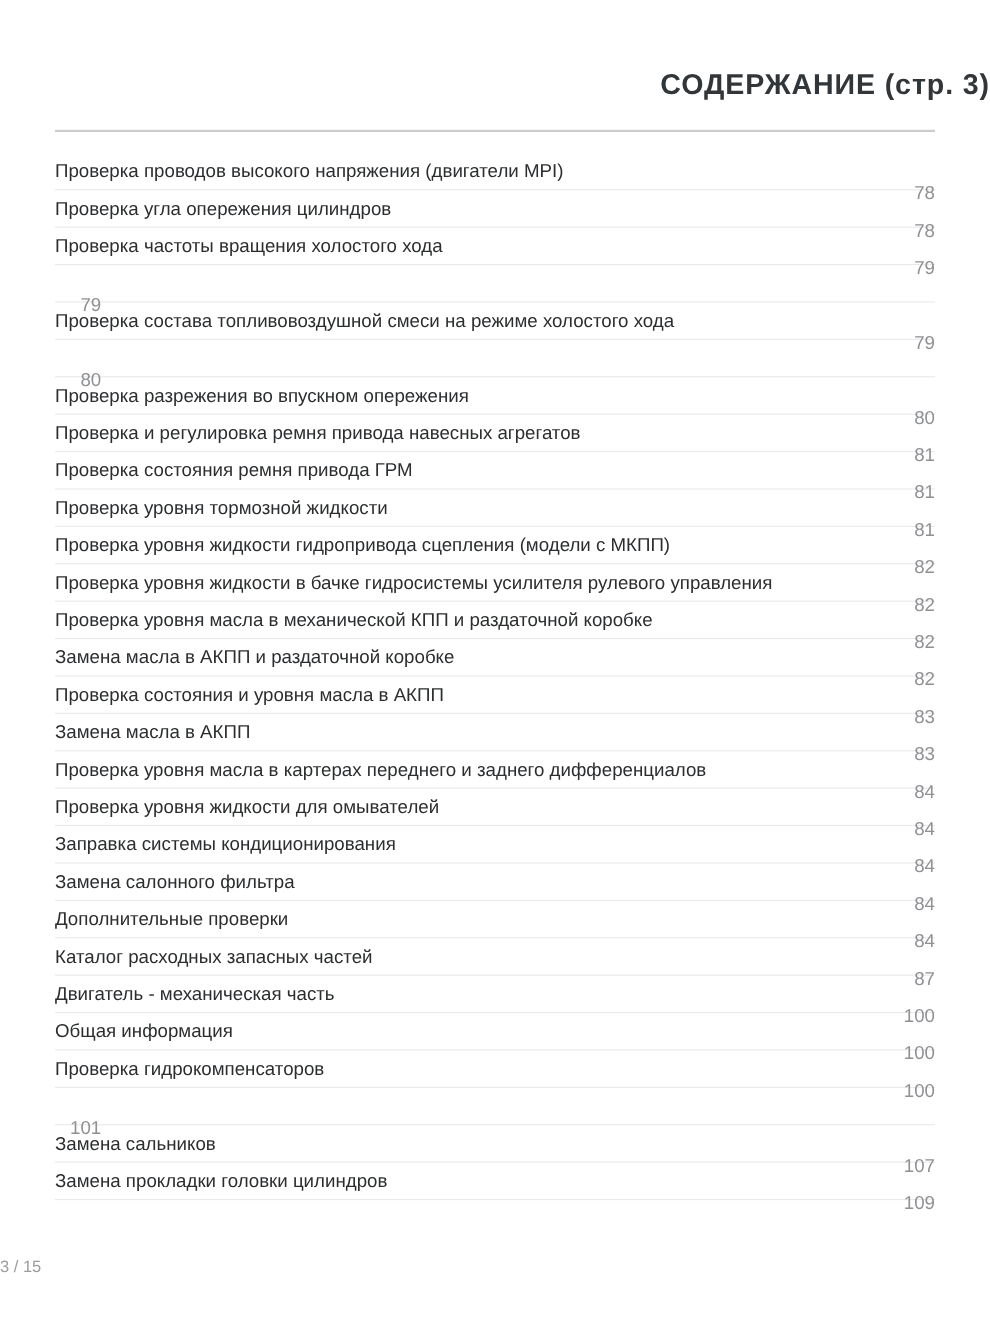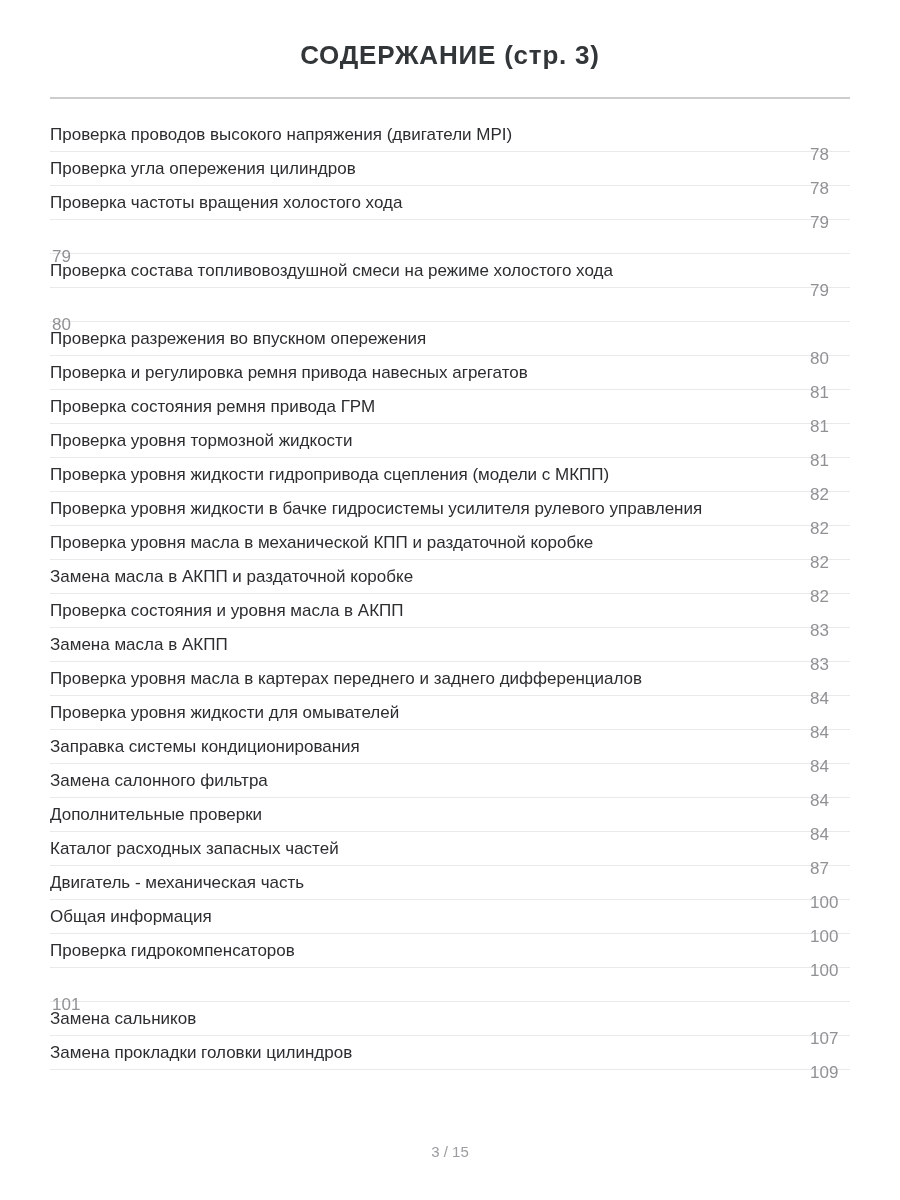--- a/index.html
+++ b/index.html
@@ -11,27 +11,27 @@
   }
   .page {
     position: relative;
     width: 900px;
     height: 1200px;
     background: #ffffff;
     overflow: hidden;
   }
   .doc-title {
     margin: 0;
-    padding-top: 41px;
+    padding-top: 62px;
     font-size: 26px;
     line-height: 28px;
     font-weight: 700;
     letter-spacing: 0.8px;
     color: #333639;
-    text-align: center;
+    text-align: right;
   }
   .title-divider {
     height: 0;
     border: none;
     border-top: 2px solid #cccccc;
     margin: 28px 50px 0 50px;
   }
   .toc {
     margin: 19px 50px 0 50px;
   }
@@ -45,31 +45,31 @@
     gap: 13px;
   }
   .toc-label {
     flex: 1 1 auto;
     color: #2b2d2f;
     white-space: nowrap;
     overflow: hidden;
   }
   .toc-page {
     flex: 0 0 42px;
-    text-align: left;
+    text-align: right;
     padding-left: 2px;
     color: #8f9194;
     margin-top: 40px;
   }
   .page-footer {
     position: absolute;
     bottom: 40px;
     left: 0;
     width: 100%;
-    text-align: center;
+    text-align: left;
     font-size: 15px;
     color: #9a9c9f;
   }
 </style>
 </head>
 <body>
 
 <div class="page">
 
   <h1 class="doc-title">СОДЕРЖАНИЕ (стр. 3)</h1>

